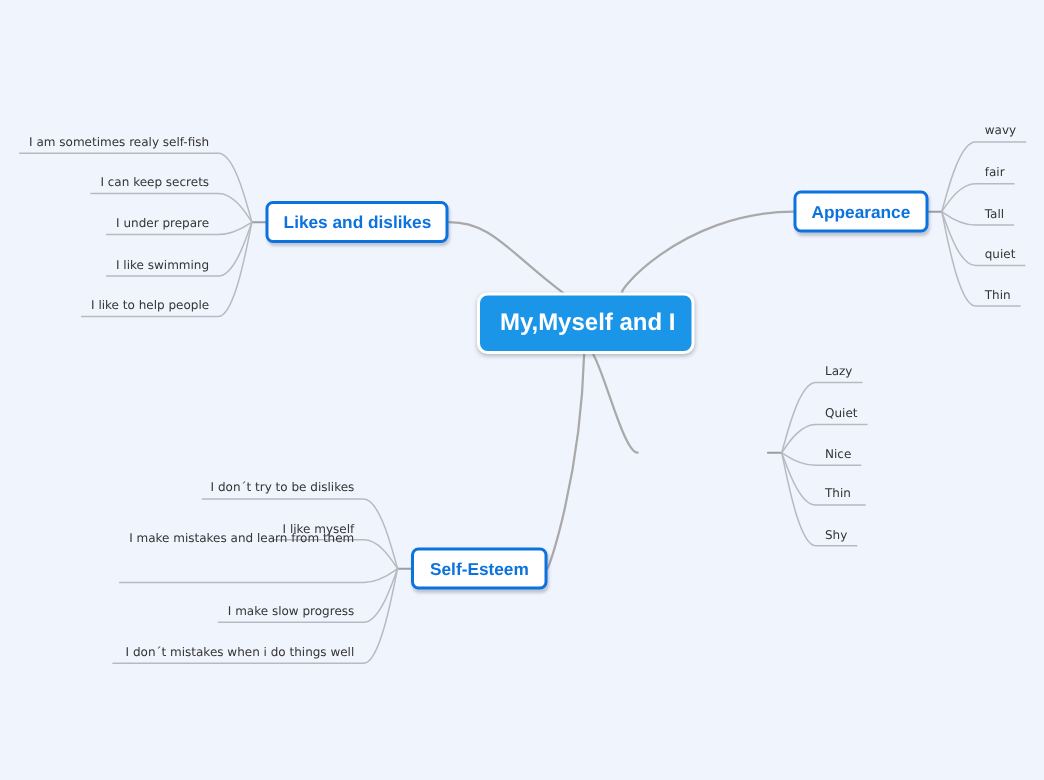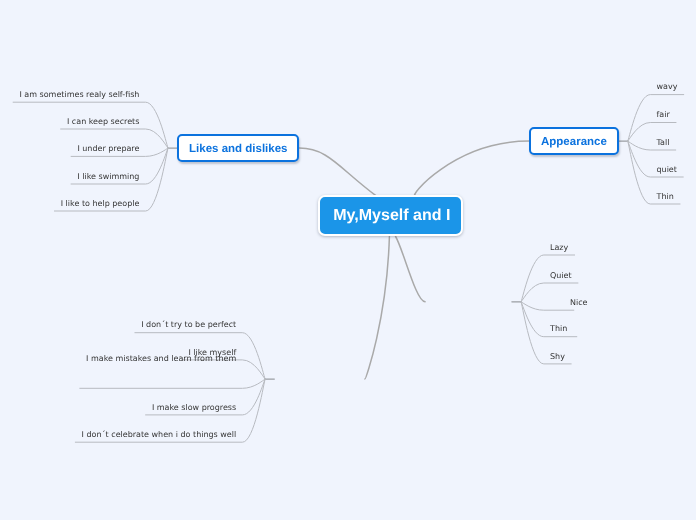--- a/index.html
+++ b/index.html
@@ -57,40 +57,43 @@
   <div class="node branch" id="n-likes" style="left: 177.2px; top: 134.3px; width: 122.2px; height: 27.6px;">
     <span>Likes and dislikes</span>
   </div>
 
   <div class="node central" id="n-central" style="left: 318px; top: 195px; width: 144.6px; height: 41px;">
     <span>My,Myself and I</span>
   </div>
   <div class="node branch" id="n-appearance" style="left: 529.3px; top: 127.3px; width: 89.3px; height: 27.6px;">
     <span>Appearance</span>
   </div>
+  <div class="node branch" id="n-selfesteem" style="left: 274.3px; top: 365.3px; width: 90.6px; height: 27.6px;">
+    <span>Self-Esteem</span>
+  </div>
 
   <div id="leaf-layer">
 
     <div class="leaf l" style="top: 90.8px; right: 556.6px;">I am sometimes realy self-fish</div>
     <div class="leaf l" style="top: 117.6px; right: 556.6px;">I can keep secrets</div>
     <div class="leaf l" style="top: 145px; right: 556.6px;">I under prepare</div>
     <div class="leaf l" style="top: 172.6px; right: 556.6px;">I like swimming</div>
     <div class="leaf l" style="top: 199.6px; right: 556.6px;">I like to help people</div>
 
     <div class="leaf r" style="top: 83.2px; left: 656.5px;">wavy</div>
     <div class="leaf r" style="top: 111.1px; left: 656.5px;">fair</div>
     <div class="leaf r" style="top: 138.6px; left: 656.5px;">Tall</div>
     <div class="leaf r" style="top: 165.6px; left: 656.5px;">quiet</div>
     <div class="leaf r" style="top: 192.6px; left: 656.5px;">Thin</div>
 
     <div class="leaf r" style="top: 243.6px; left: 550px;">Lazy</div>
     <div class="leaf r" style="top: 271.6px; left: 550px;">Quiet</div>
-    <div class="leaf r" style="top: 298.8px; left: 550px; margin-left: 20px;">Nice</div>
+    <div class="leaf r" style="top: 298.8px; left: 550px;">Nice</div>
     <div class="leaf r" style="top: 325.3px; left: 550px;">Thin</div>
     <div class="leaf r" style="top: 352.5px; left: 550px;">Shy</div>
 
-    <div class="leaf l" style="top: 321.3px; right: 459.8px;">I don´t try to be perfect</div>
+    <div class="leaf l" style="top: 321.3px; right: 459.8px;">I don´t try to be dislikes</div>
     <div class="leaf l" style="top: 348.5px; right: 459.8px;">I like myself</div>
     <div class="leaf l" style="top: 355px; right: 459.8px;">I make mistakes and learn from them</div>
     <div class="leaf l" style="top: 403.5px; right: 459.8px;">I make slow progress</div>
-    <div class="leaf l" style="top: 430.8px; right: 459.8px;">I don´t celebrate when i do things well</div>
+    <div class="leaf l" style="top: 430.8px; right: 459.8px;">I don´t mistakes when i do things well</div>
   </div>
 </div>
 
 </body></html>

